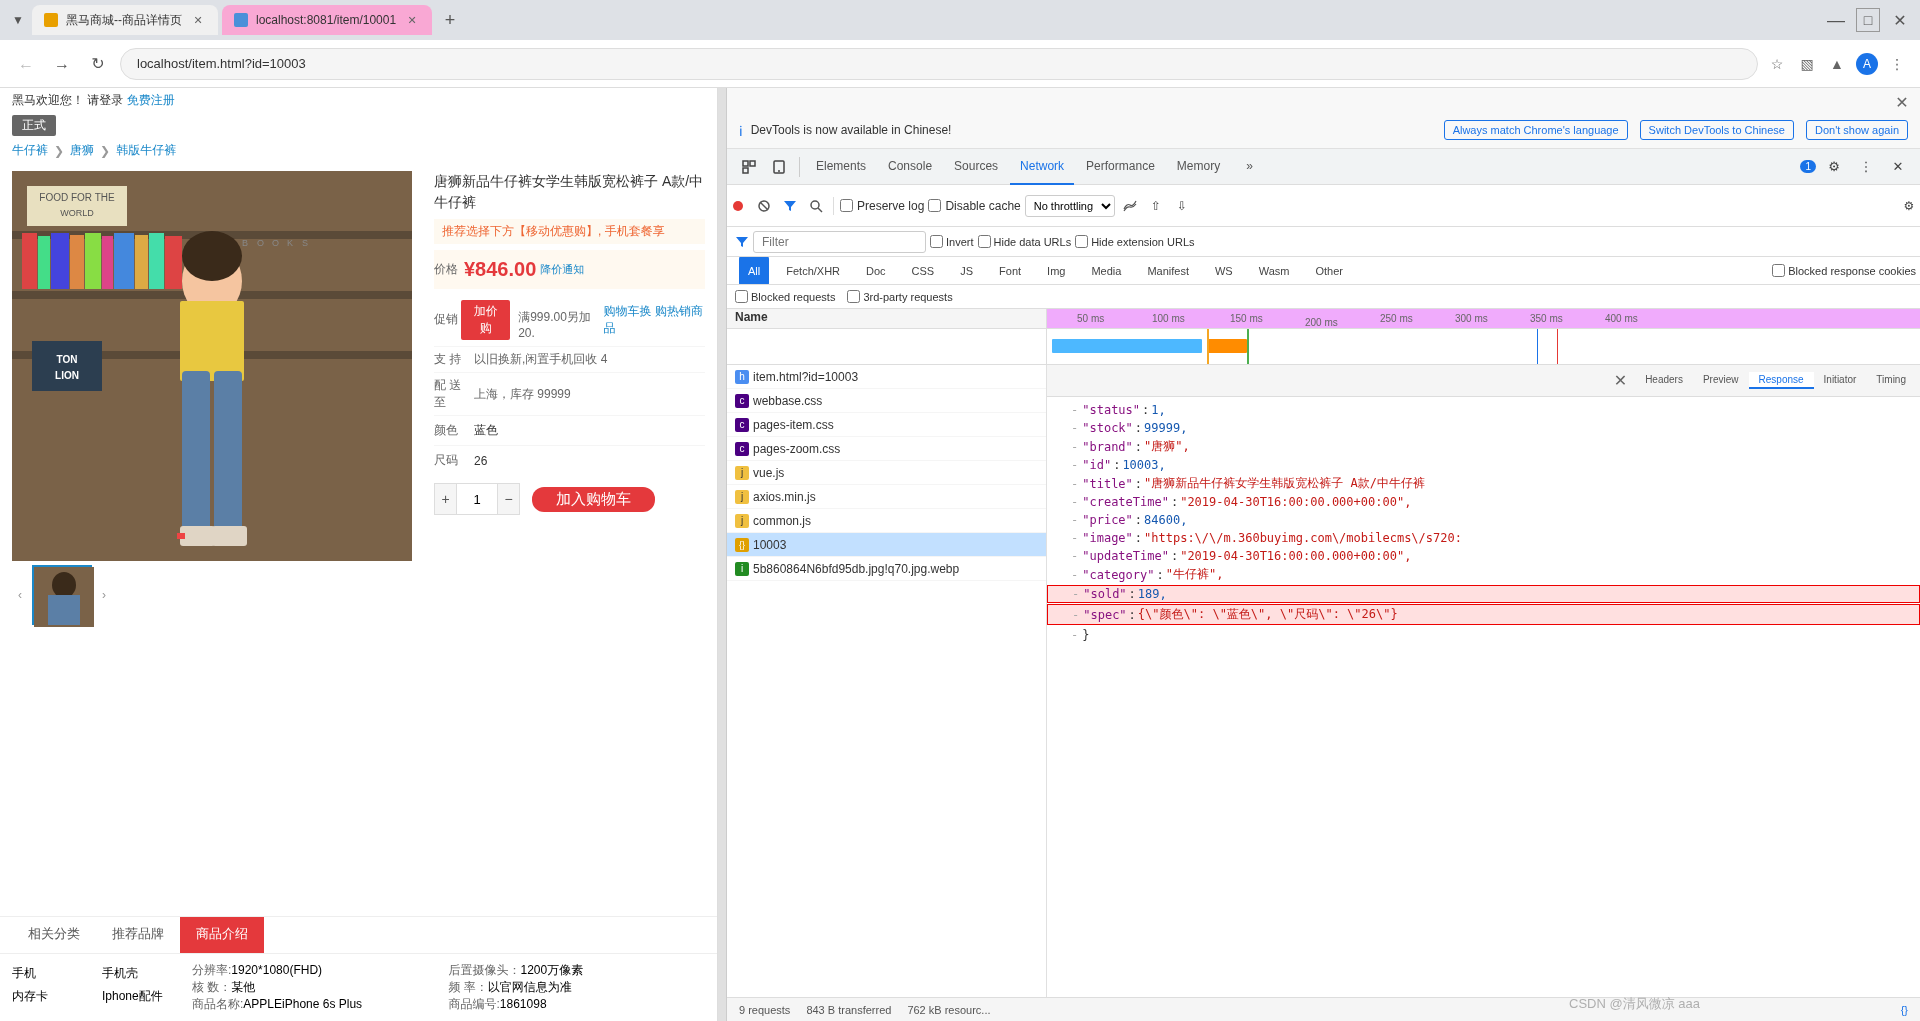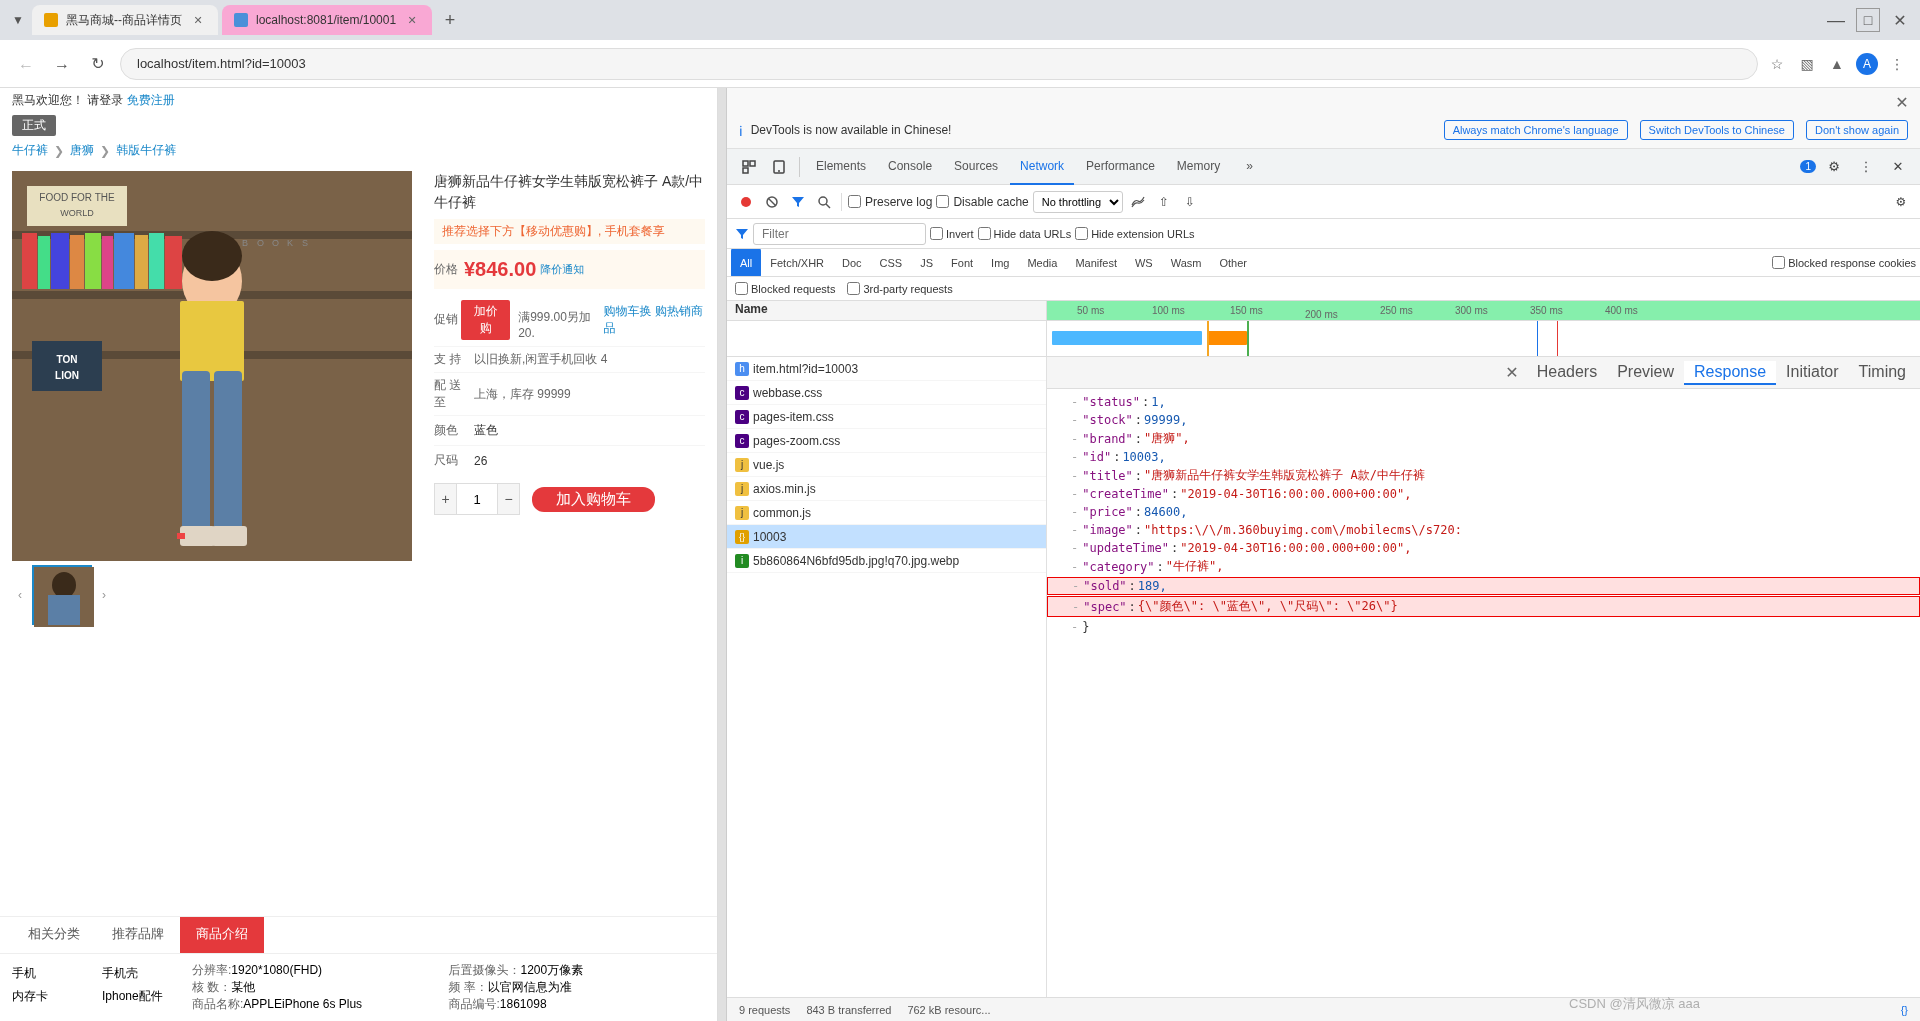--- a/index.html
+++ b/index.html
@@ -84,52 +84,52 @@
     
     .devtools-toolbar { display: flex; align-items: center; height: 36px; background: #f1f3f4; border-bottom: 1px solid #ddd; padding: 0 8px; gap: 2px; }
     .dt-icon-btn { width: 28px; height: 28px; display: flex; align-items: center; justify-content: center; border-radius: 3px; cursor: pointer; color: #444; font-size: 13px; }
     .dt-sep { width: 1px; height: 20px; background: #ccc; margin: 0 4px; }
     .dt-tab { padding: 6px 10px; font-size: 12px; color: #555; cursor: pointer; height: 36px; display: flex; align-items: center; border-bottom: 2px solid transparent; }
     .dt-tab.active { color: #1a73e8; border-bottom: 2px solid #1a73e8; }
     .dt-more { margin-left: 4px; }
     .dt-settings { margin-left: auto; }
 
     
-    .network-toolbar { display: flex; align-items: center; height: 34px; border-bottom: 1px solid #ddd; padding: 0 8px; gap: 4px; background: #fff; }
+    .network-toolbar { display: flex; align-items: center; height: 42px; border-bottom: 1px solid #ddd; padding: 0 0; gap: 4px; background: #fff; }
     .net-icon-btn { width: 22px; height: 22px; display: flex; align-items: center; justify-content: center; border-radius: 3px; cursor: pointer; color: #444; font-size: 12px; }
     .net-icon-btn.record { color: #e53935; }
     .net-icon-btn.filter { color: #1a73e8; }
     .checkbox-label { display: flex; align-items: center; gap: 4px; font-size: 12px; color: #333; white-space: nowrap; }
     .checkbox-label input { cursor: pointer; }
     .throttle-select { height: 22px; font-size: 11px; border: 1px solid #ccc; border-radius: 3px; background: #fff; padding: 0 4px; cursor: pointer; }
     .net-sep { width: 1px; height: 18px; background: #ddd; margin: 0 2px; }
 
     
     .filter-row { display: flex; align-items: center; height: 30px; border-bottom: 1px solid #ddd; padding: 0 8px; gap: 4px; background: #fff; flex-wrap: wrap; }
     .filter-input { height: 22px; border: 1px solid #ccc; border-radius: 3px; padding: 0 8px; font-size: 12px; flex: 0 0 160px; }
     .filter-checkbox { display: flex; align-items: center; gap: 3px; font-size: 11px; color: #333; white-space: nowrap; }
     .filter-checkbox input { cursor: pointer; }
 
     
     .type-filter-row { display: flex; align-items: center; height: 28px; border-bottom: 1px solid #ddd; padding: 0 4px; background: #fff; overflow-x: auto; gap: 0; }
-    .type-btn { padding: 3px 8px; font-size: 11px; color: #444; cursor: pointer; border-radius: 3px; white-space: nowrap; border: 1px solid transparent; height: 30px; display: flex; align-items: center; }
+    .type-btn { padding: 3px 8px; font-size: 11px; color: #444; cursor: pointer; border-radius: 3px; white-space: nowrap; border: 1px solid transparent; height: 30px; display: flex; align-items: center; margin-left: 8px; }
     .type-btn.active { background: #1a73e8; color: #fff; }
     .req-item { display: flex; align-items: center; height: 24px; padding: 0 8px; font-size: 12px; border-bottom: 1px solid #f5f5f5; cursor: pointer; gap: 4px; }
     .req-item.selected { background: #c2e0ff; }
     .req-icon { width: 14px; height: 14px; display: flex; align-items: center; justify-content: center; font-size: 10px; border-radius: 2px; flex-shrink: 0; }
     .req-icon.css { background: #4b0082; color: #fff; }
     .req-icon.js { background: #f0c040; color: #333; }
     .req-icon.img { background: #228b22; color: #fff; }
     .req-icon.html { background: #1a73e8; color: #fff; }
     .req-icon.json { background: #e0a000; color: #fff; }
     .req-name { flex: 1; overflow: hidden; text-overflow: ellipsis; white-space: nowrap; color: #333; }
 
     
     .response-panel { flex: 1; display: flex; flex-direction: column; overflow: hidden; }
-    .resp-tab { padding: 2px 10px; font-size: 16px; color: #555; cursor: pointer; border-bottom: 2px solid transparent; }
+    .resp-tab { padding: 2px 10px; font-size: 10px; color: #555; cursor: pointer; border-bottom: 2px solid transparent; }
     .resp-tab.active { color: #1a73e8; border-bottom: 2px solid #1a73e8; background: #fff; }
     .resp-close { margin-left: auto; color: #666; font-size: 16px; cursor: pointer; padding: 0 8px; display: flex; align-items: center; }
     
     .resp-content { flex: 1; overflow-y: auto; padding: 4px 0; font-family: monospace; font-size: 12px; background: #fff; }
     .resp-line { display: flex; align-items: center; min-height: 18px; padding: 1px 8px; }
     .resp-indent { display: inline-block; width: 16px; }
     .resp-dash { color: #aaa; margin-right: 4px; }
     .resp-key { color: #881280; }
     .resp-colon { color: #333; margin: 0 2px; }
     .resp-num { color: #1558b0; }
@@ -523,21 +523,21 @@
         <label class="filter-checkbox">
           <input type="checkbox" style=""> 
             <span>Blocked requests</span>
         </label>
         <label class="filter-checkbox">
           <input type="checkbox" style=""> 
             <span>3rd-party requests</span>
         </label>
       </div>
 
-      <div class="ruler-area" style="height:20px;background:#86efac;border-bottom:1px solid #ddd;display:flex;align-items:center;padding:0;overflow:hidden;">
+      <div class="ruler-area" style="height:20px;background:#f0abfc;border-bottom:1px solid #ddd;display:flex;align-items:center;padding:0;overflow:hidden;">
         <div style="width:320px;flex-shrink:0;border-right:1px solid #ddd;height:100%;background:#f5f5f5;">
           <span style="padding-left:8px;font-size:12px;font-weight:600;color:#333;">Name</span>
         </div>
         <div style="flex:1;position:relative;height:100%;">
           <span class="ruler-label" style="left:30px;top:4px;">50 ms</span>
           <span class="ruler-label" style="left:105px;top:4px;">100 ms</span>
           <span class="ruler-label" style="left:183px;top:4px;">150 ms</span>
           <span class="ruler-label" style="left:258px;top:8px;">200 ms</span>
           <span class="ruler-label" style="left:333px;top:4px;">250 ms</span>
           <span class="ruler-label" style="left:408px;top:4px;">300 ms</span>

